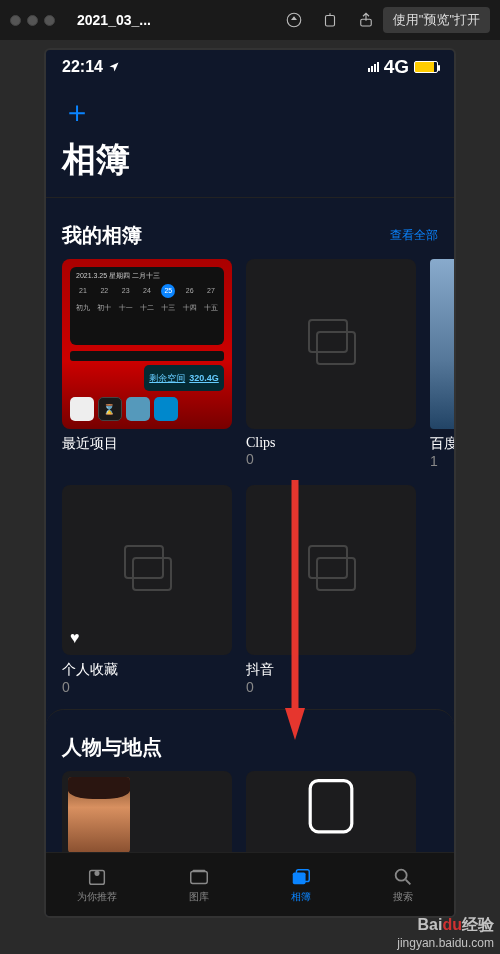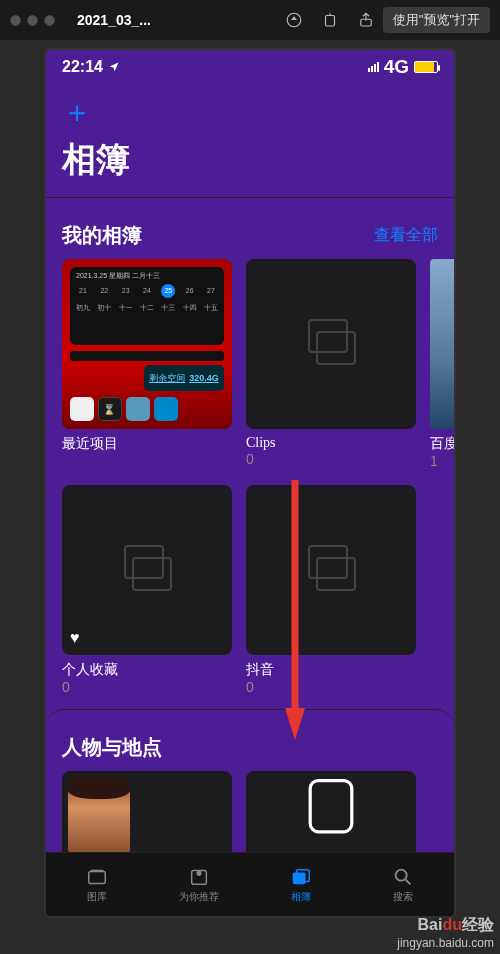--- a/index.html
+++ b/index.html
@@ -35,21 +35,21 @@
     padding: 4px 10px;
     border-radius: 4px;
   }
   
   .phone {
     position: absolute;
     top: 48px;
     left: 44px;
     width: 412px;
     height: 870px;
-    background: #4c1d95;
+    background: #0f172a;
     border: 2px solid #333;
     border-radius: 6px;
     overflow: hidden;
   }
   .status-bar {
     height: 34px;
     display:flex;
     align-items:center;
     justify-content:space-between;
     padding: 0 16px;
@@ -71,21 +71,21 @@
   .signal span:nth-child(3){height:8px;}
   .signal span:nth-child(4){height:10px;}
 
   .add-btn { color:#0a84ff; font-size:30px; padding: 8px 16px 0; font-weight:300; }
   .page-title { color:#fff; font-size:34px; font-weight:700; padding: 4px 16px 14px; }
   .section-header {
     display:flex; justify-content:space-between; align-items:center;
     padding: 24px 16px 10px; border-top:0.5px solid #222;
   }
   .section-title { color:#fff; font-size:20px; font-weight:700; }
-  .see-all { color:#0a84ff; font-size:16px; }
+  .see-all { color:#0a84ff; font-size:12px; }
 
   .album-row {
     display:flex; gap:14px; padding:0 16px; overflow:hidden;
   }
   .album-item { width:170px; flex:0 0 170px; }
   .album-item.peek { width:24px; flex:0 0 24px; }
   .thumb {
     width:170px; height:170px; background:#1c1c1e; border-radius:8px;
     display:flex;align-items:center;justify-content:center;position:relative;overflow:hidden;
   }
@@ -309,32 +309,32 @@
     </div>
     <div class="people-thumb map-card">
       <svg viewBox="0 0 100 100" fill="none" stroke="#fff" stroke-width="4">
         <rect x="24" y="12" width="52" height="64" rx="10"></rect>
       </svg>
     </div>
   </div>
 
   <div class="tab-bar">
     <div class="tab">
+      <svg viewBox="0 0 24 24" fill="none" stroke="currentColor" stroke-width="1.6">
+          <rect x="4" y="5" width="16" height="15" rx="2"></rect>
+          <path d="M12 10a2 2 0 100-4 2 2 0 000 4z" fill="currentColor"></path>
+        </svg>
+      <span>为你推荐</span>
+    </div>
+    <div class="tab">
       <svg viewBox="0 0 24 24" fill="currentColor">
           <rect x="3" y="6" width="18" height="13" rx="2" fill="none" stroke="currentColor" stroke-width="1.6"></rect>
           <rect x="5" y="4" width="14" height="2" rx="1"></rect>
         </svg>
       <span>图库</span>
-    </div>
-    <div class="tab">
-      <svg viewBox="0 0 24 24" fill="none" stroke="currentColor" stroke-width="1.6">
-          <rect x="4" y="5" width="16" height="15" rx="2"></rect>
-          <path d="M12 10a2 2 0 100-4 2 2 0 000 4z" fill="currentColor"></path>
-        </svg>
-      <span>为你推荐</span>
     </div>
     <div class="tab active">
       <svg viewBox="0 0 24 24" fill="currentColor">
           <rect x="3" y="7" width="14" height="13" rx="2"></rect>
           <rect x="7" y="4" width="14" height="13" rx="2" fill="none" stroke="currentColor" stroke-width="1.6"></rect>
         </svg>
       <span>相簿</span>
     </div>
     <div class="tab">
       <svg viewBox="0 0 24 24" fill="none" stroke="currentColor" stroke-width="2">

